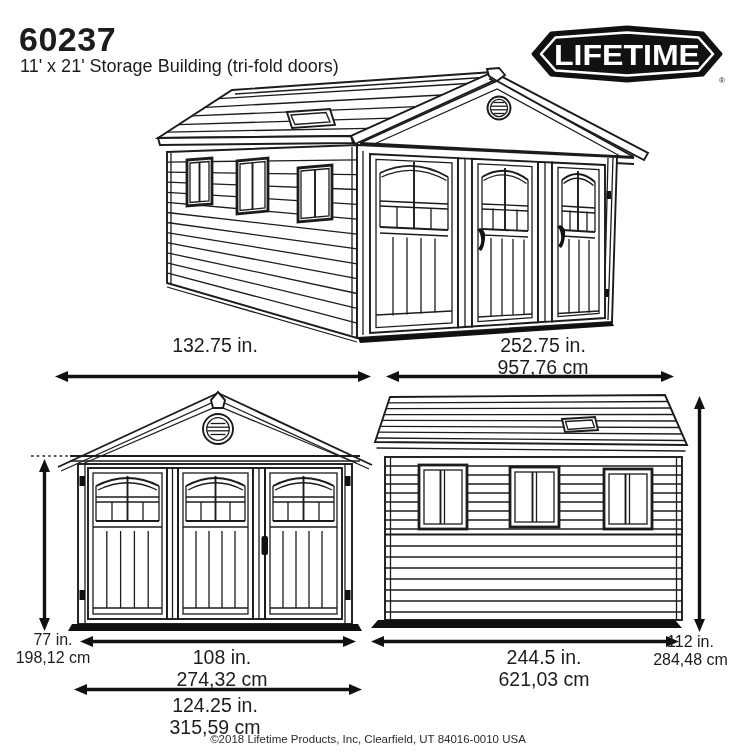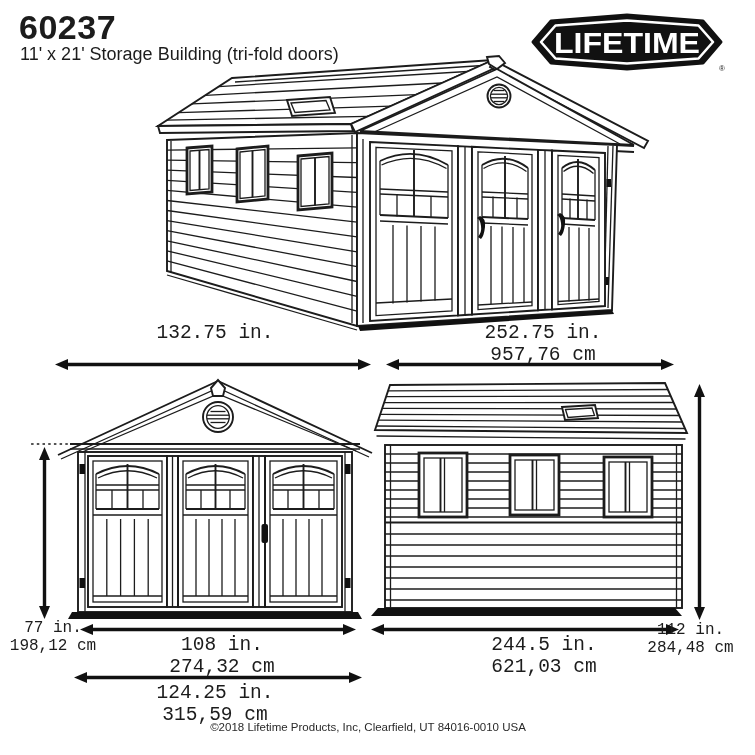--- a/index.html
+++ b/index.html
@@ -1,21 +1,21 @@
 <!DOCTYPE html>
 <html><head>
 <meta charset="utf-8">
 <style>
   html,body{margin:0;padding:0;background:#fff;}
   #canvas{position:relative;width:755px;height:755px;background:#fff;overflow:hidden;
           font-family:"Liberation Sans",sans-serif;color:#1c1c1c;}
-  .abs{position:absolute;}
+  .abs{position:absolute;margin-top:12px;}
   #model-number{left:19px;top:8px;font-size:34px;font-weight:700;letter-spacing:.5px;}
   #subtitle{left:20px;top:44px;font-size:18px;}
-  .dim{text-align:center;font-size:19.5px;line-height:1.13;font-family:Liberation Mono, monospace;}
+  .dim{text-align:center;font-size:19.5px;line-height:1.13;}
   .dim .cm{}
   #dim-77, #dim-112{font-size:16px;}
   #footer{left:0;top:721px;width:736px;text-align:center;font-size:11.5px;color:#2a2a2a;}
   svg{display:block;}
   .ln{stroke:#1c1c1c;fill:none;stroke-width:1.3;}
   .ln2{stroke:#1c1c1c;fill:none;stroke-width:1.9;}
   .wq{fill:#fff;stroke:#1c1c1c;stroke-width:1.9;}
   .wq3{fill:#fff;stroke:#1c1c1c;stroke-width:2.8;}
   .blk{fill:#111;stroke:none;}
   .arrow line{stroke:#111;stroke-width:3.4;}

